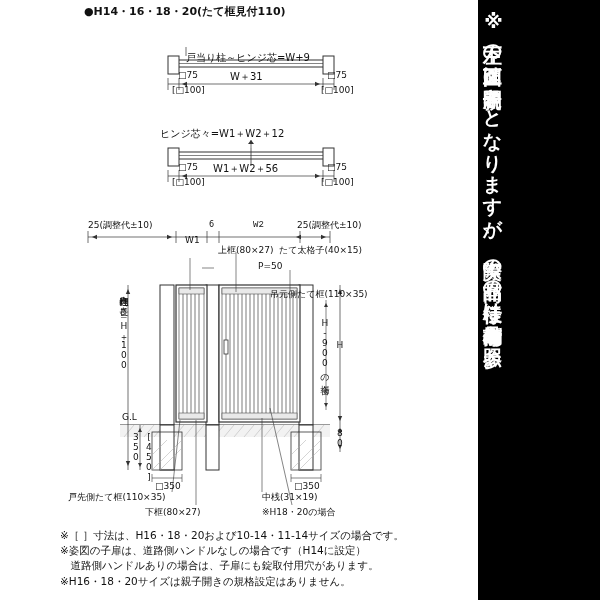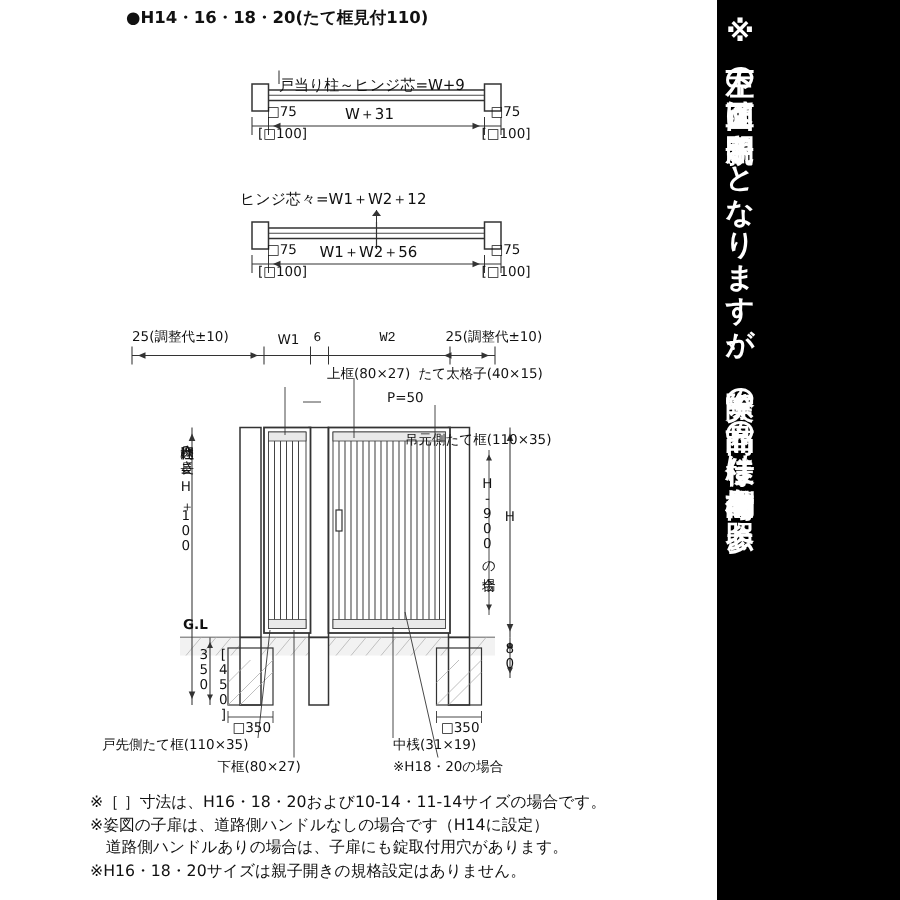--- a/index.html
+++ b/index.html
@@ -248,35 +248,35 @@
     <div class="t t9" style="left:321px; top:86px;">[□100]</div>
 
     <div class="t" style="left:160px; top:128px;">ヒンジ芯々=W1＋W2＋12</div>
     <div class="t t9" style="left:178px; top:163px;">□75</div>
     <div class="t t9" style="left:172px; top:178px;">[□100]</div>
     <div class="t" style="left:213px; top:163px;text-align:center;">W1＋W2＋56</div>
     <div class="t t9" style="left:327px; top:163px;">□75</div>
     <div class="t t9" style="left:321px; top:178px;">[□100]</div>
 
     <div class="t t9" style="left:88px; top:221px;">25(調整代±10)</div>
-    <div class="t t9" style="left:185px; top:223px;">W1</div>
+    <div class="t t9" style="left:185px; top:236px;">W1</div>
     <div class="t t8" style="left:209px; top:221px;">6</div>
     <div class="t t9" style="left:253px; top:221px;font-family:Liberation Mono, monospace;">W2</div>
     <div class="t t9" style="left:297px; top:221px;">25(調整代±10)</div>
 
     <div class="t t9" style="left:218px; top:246px;">上框(80×27)</div>
     <div class="t t9" style="left:218px; top:262px;padding-left:40px;">P=50</div>
     <div class="t t9" style="left:279px; top:246px;">たて太格子(40×15)</div>
     <div class="t t9" style="left:270px; top:254px;margin-top:36px;">吊元側たて框(110×35)</div>
 
     <div class="t t9 vert" style="left:118px; top:290px;">門柱埋込み長さ=H＋100</div>
     <div class="t t9 vert" style="left:130px; top:432px;">350</div>
     <div class="t t9 vert" style="left:143px; top:432px;">[450]</div>
 
-    <div class="t t9" style="left:122px; top:413px;font-weight:bold;">G.L</div>
+    <div class="t t9" style="left:122px; top:413px;">G.L</div>
 
     <div class="t t9 vert" style="left:334px; top:340px;">H</div>
     <div class="t t9 vert" style="left:319px; top:318px;">H-900の場合</div>
     <div class="t t9 vert" style="left:334px; top:428px;">80</div>
 
     <div class="t t9" style="left:155px; top:482px;">□350</div>
     <div class="t t9" style="left:294px; top:482px;">□350</div>
 
     <div class="t t9" style="left:68px; top:493px;">戸先側たて框(110×35)</div>
     <div class="t t9" style="left:145px; top:508px;">下框(80×27)</div>

